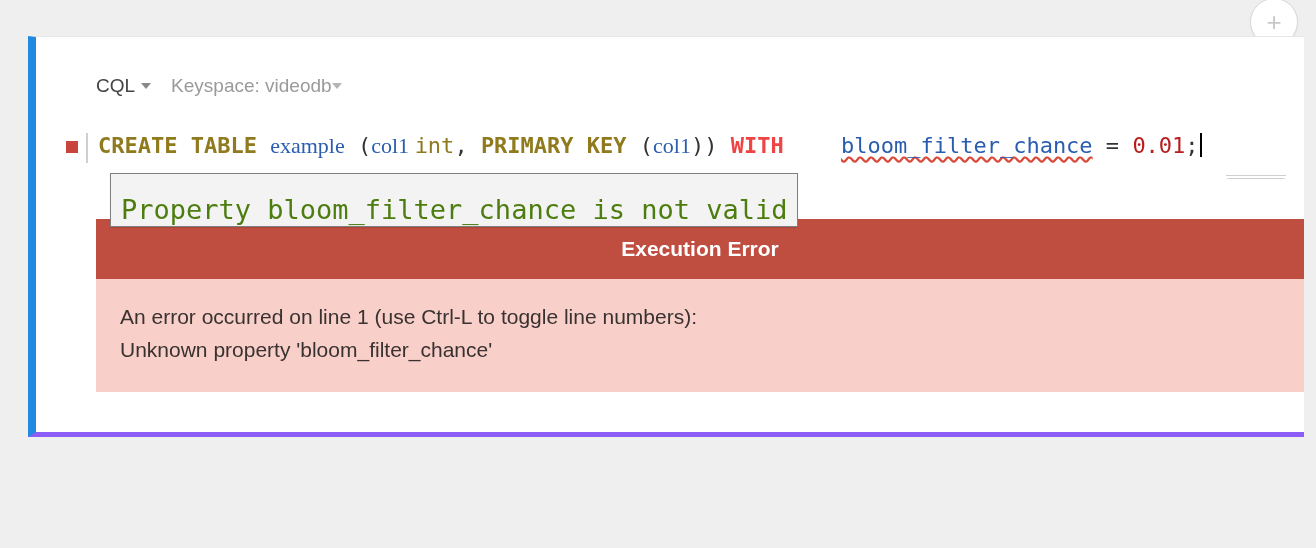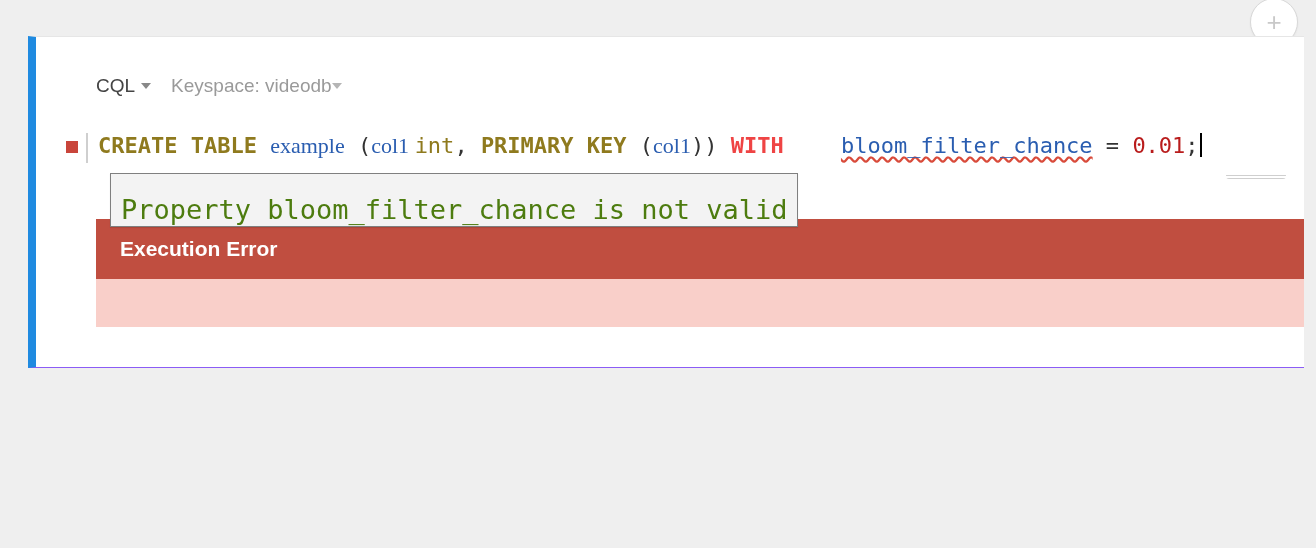--- a/index.html
+++ b/index.html
@@ -32,21 +32,21 @@
     cursor: pointer;
     box-shadow: 0 1px 2px rgba(0,0,0,0.05);
   }
   .cell {
     position: absolute;
     top: 36px;
     left: 28px;
     right: 12px;
     background: #fff;
     border-top: 1px solid #e6e6e6;
-    border-bottom: 1px solid #8b5cf6;
+    border-bottom: 5px solid #8b5cf6;
     border-left: 8px solid #1f8ae0;
     padding: 0;
   }
   .cell-inner {
     padding: 38px 0 40px 60px;
     position: relative;
   }
   .cell-header {
     display: flex;
     align-items: center;
@@ -151,20 +151,21 @@
   .error-panel {
     margin-top: 56px;
     margin-right: 0;
   }
   .error-header {
     background: #c04e40;
     color: #fff;
     font-size: 21px;
     font-weight: 700;
     padding: 18px 24px;
+    text-align: center;
   }
   .error-body {
     background: #f9cfc9;
     color: #383230;
     font-size: 21px;
     line-height: 1.55;
     padding: 22px 24px 26px 24px;
   }
 </style>
 </head>
@@ -197,17 +198,19 @@
       <div class="tooltip">
         <span>Property bloom_filter_chance is not valid</span>
       </div>
 
       <div class="drag-handle"></div>
     </div>
 
     <div class="error-panel">
       <div class="error-header">Execution Error</div>
       <div class="error-body">
+        <div>An error occurred on line 1 (use Ctrl-L to toggle line numbers):</div>
+        <div>Unknown property 'bloom_filter_chance'</div>
       </div>
     </div>
 
   </div>
 </div>
 
 </body></html>

